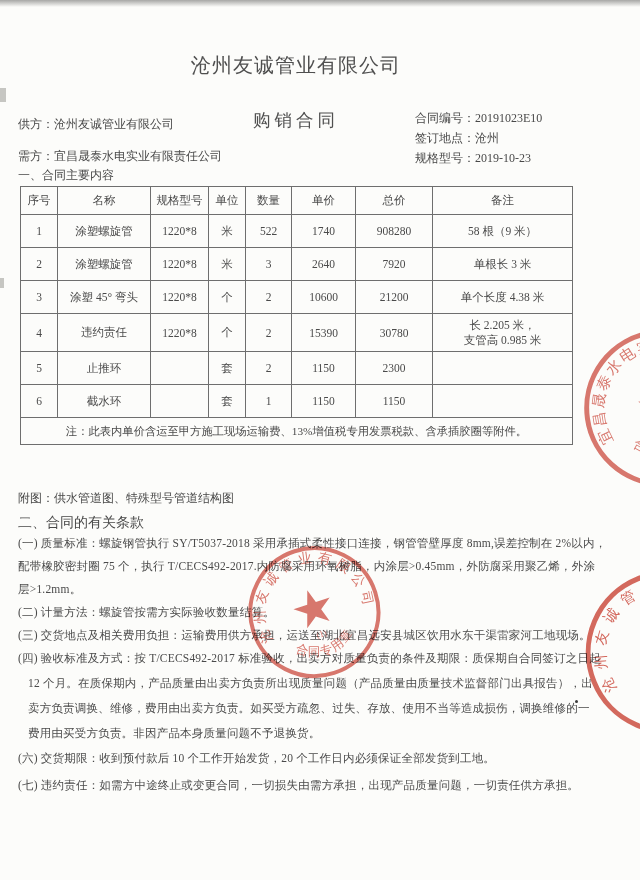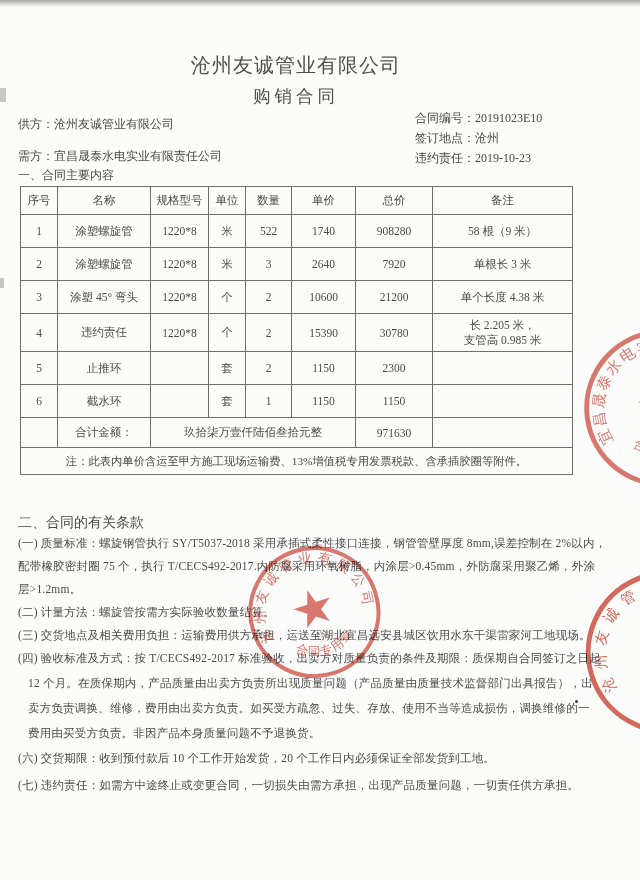--- a/index.html
+++ b/index.html
@@ -8,21 +8,21 @@
     position:relative;width:640px;height:880px;background:#fcfcfa;overflow:hidden;
     font-family:"Liberation Serif","DejaVu Serif",serif;color:#484848;
   }
   .scan-top{position:absolute;top:0;left:0;right:0;height:7px;
     background:linear-gradient(#a7a7a5,rgba(230,230,228,0));}
   .scan-mark{position:absolute;background:#c6c6c2;}
   .speck{position:absolute;width:3px;height:3px;border-radius:50%;background:#3a3a3a;}
 
   .company-title{position:absolute;left:0;top:52px;width:592px;text-align:center;
     font-size:20px;letter-spacing:1px;color:#4f4f4f;}
-  .doc-title{position:absolute;left:0;top:84px;width:592px;text-align:center;
+  .doc-title{position:absolute;left:0;top:108px;width:592px;text-align:center;
     font-size:17.5px;letter-spacing:4px;color:#4f4f4f;}
 
   .line{position:absolute;font-size:12px;white-space:nowrap;}
   .supplier-line{left:18px;top:116px;}
   .buyer-line{left:18px;top:148px;}
   .meta-1{left:415px;top:110px;}
   .meta-2{left:415px;top:130px;}
   .meta-3{left:415px;top:150px;}
   .section-1{left:18px;top:167px;font-size:12px;}
   .attachment-line{left:18px;top:490px;}
@@ -65,21 +65,21 @@
   <div class="speck" style="left:575px;top:700px;"></div>
 
   <div class="company-title">沧州友诚管业有限公司</div>
   <div class="doc-title">购销合同</div>
 
   <div class="line buyer-line"><span>需方：</span><span>宜昌晟泰水电实业有限责任公司</span></div>
   <div class="line supplier-line"><span>供方：</span><span>沧州友诚管业有限公司</span></div>
 
   <div class="line meta-1"><span>合同编号：</span><span>20191023E10</span></div>
   <div class="line meta-2"><span>签订地点：</span><span>沧州</span></div>
-  <div class="line meta-3"><span>违约责任：</span><span>2019-10-23</span></div>
+  <div class="line meta-3"><span>规格型号：</span><span>2019-10-23</span></div>
 
   <div class="line section-1">一、合同主要内容</div>
 
   <table class="items">
     <colgroup>
       <col style="width:37px">
         <col style="width:93px">
         <col style="width:58px">
         <col style="width:37px">
       <col style="width:46px">
@@ -154,33 +154,27 @@
     <tr class="irow">
       <td>6</td>
       <td>截水环</td>
       <td></td>
       <td>套</td>
       <td>1</td>
       <td>1150</td>
       <td>1150</td>
       <td></td>
     </tr>
-    <tr class="trow">
-      <td></td>
-      <td>合计金额：</td>
-      <td colspan="4">玖拾柒万壹仟陆佰叁拾元整</td>
-      <td>971630</td>
-      <td></td>
-    </tr>
     <tr class="nrow">
       <td colspan="8" class="note-cell">注：此表内单价含运至甲方施工现场运输费、13%增值税专用发票税款、含承插胶圈等附件。</td>
     </tr>
   </tbody>
     </table>
 
+  <div class="line attachment-line">附图：供水管道图、特殊型号管道结构图</div>
   <div class="line section-2">二、合同的有关条款</div>
 
   <div class="terms">
     <div class="term-line">(一) 质量标准：螺旋钢管执行 SY/T5037-2018 采用承插式柔性接口连接，钢管管壁厚度 8mm,误差控制在 2%以内，</div>
     <div class="term-line">配带橡胶密封圈 75 个，执行 T/CECS492-2017.内防腐采用环氧树脂，内涂层&gt;0.45mm，外防腐采用聚乙烯，外涂</div>
     <div class="term-line">层&gt;1.2mm。</div>
     <div class="term-line">(二) 计量方法：螺旋管按需方实际验收数量结算。</div>
     <div class="term-line">(三) 交货地点及相关费用负担：运输费用供方承担，运送至湖北宜昌远安县城区饮用水东干渠雷家河工地现场。</div>
     <div class="term-line tall">(四) 验收标准及方式：按 T/CECS492-2017 标准验收，出卖方对质量负责的条件及期限：质保期自合同签订之日起</div>
     <div class="term-line tall ind">12 个月。在质保期内，产品质量由出卖方负责所出现质量问题（产品质量由质量技术监督部门出具报告），出</div>

